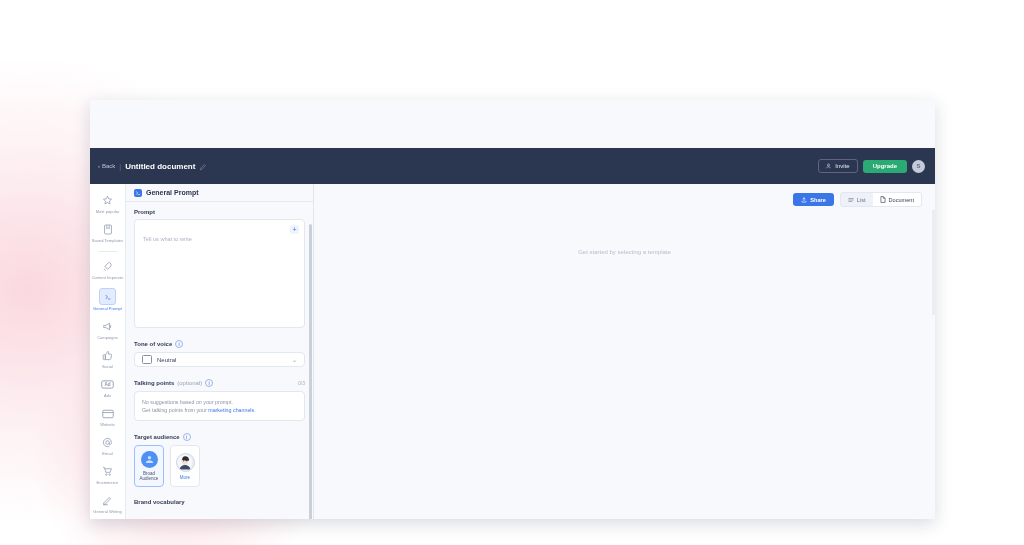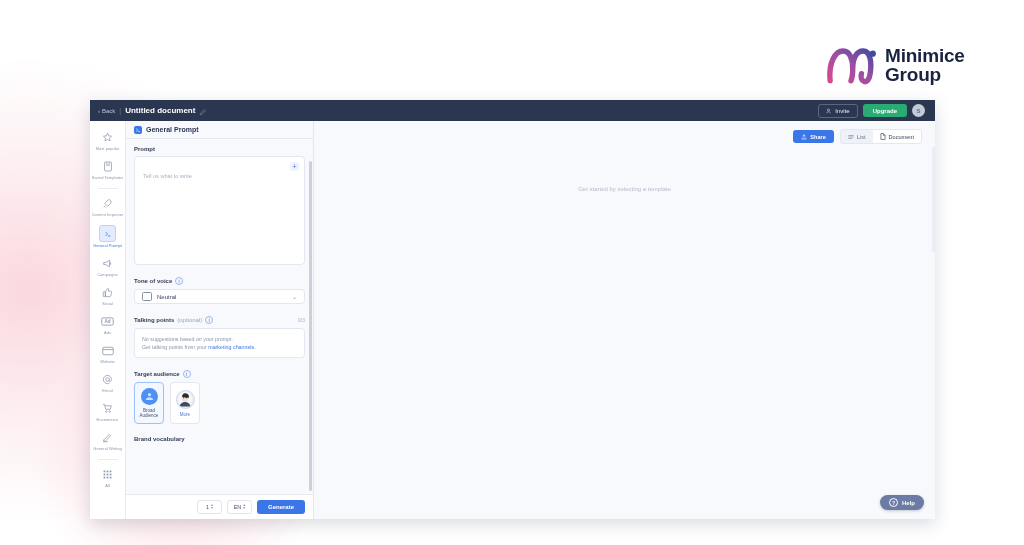--- a/index.html
+++ b/index.html
@@ -43,24 +43,25 @@
   .app-window {
     position: absolute; left: 90px; top: 100px;
     width: 845px; height: 419px;
     background: #f7f9fc;
     box-shadow: 0 5px 16px rgba(30,40,70,0.17);
     overflow: hidden;
   }
 
   
   .topbar {
-    height: 21px; background: #2b3651;
+    height: 36px; background: #2b3651;
     display: flex; align-items: center;
     padding: 0 10px 0 8px;
     position: relative;
+    margin-top: 48px;
   }
   .back-link {
     font-size: 6px; color: #b9c2d6; display: flex; align-items: center; gap: 2px;
   }
   .back-caret { font-size: 6px; line-height: 1; color: #b9c2d6; }
   .topbar-divider { color: #6a7490; font-size: 7px; margin: 0 4px; }
   .doc-title { font-size: 8px; color: #ffffff; font-weight: bold; }
   .pencil-icon { margin-left: 4px; opacity: .55; }
   .topbar-right {
     margin-left: auto; display: flex; align-items: center; gap: 5px;
@@ -270,38 +271,20 @@
   }
 </style>
 </head>
 <body>
 
 <div id="page">
 
   <div class="bg-glow-a"></div>
   <div class="bg-glow-b"></div>
 
-  <div class="brand">
-    <svg class="brand-mark" viewBox="0 0 62 46">
-      <defs>
-        <linearGradient id="gm" x1="0" y1="1" x2="1" y2="0">
-          <stop offset="0%" stop-color="#d9488f"></stop>
-          <stop offset="55%" stop-color="#9b4fa3"></stop>
-          <stop offset="100%" stop-color="#4b4ba0"></stop>
-        </linearGradient>
-      </defs>
-      <path d="M7 41 C5 20 13 7 22 7 C30 7 33 17 33 27 C33 36 31 41 31 41
-               M33 27 C33 14 38 7 45 7 C53 7 55 19 53 33 C52 40 49 43 46 42 C43 41 42 37 43 33" fill="none" stroke="url(#gm)" stroke-width="6.2" stroke-linecap="round" stroke-linejoin="round"></path>
-      <circle cx="56" cy="10" r="3.6" fill="#3f4aa0"></circle>
-    </svg>
-    <div class="brand-text">
-      <div>Minimice</div>
-      <div>Group</div>
-    </div>
-  </div>
 
   <div class="app-window">
 
     <div class="topbar">
       <div class="back-link">
         <span class="back-caret">‹</span>
         <span>Back</span>
       </div>
       <span class="topbar-divider">|</span>
       <span class="doc-title">Untitled document</span>

